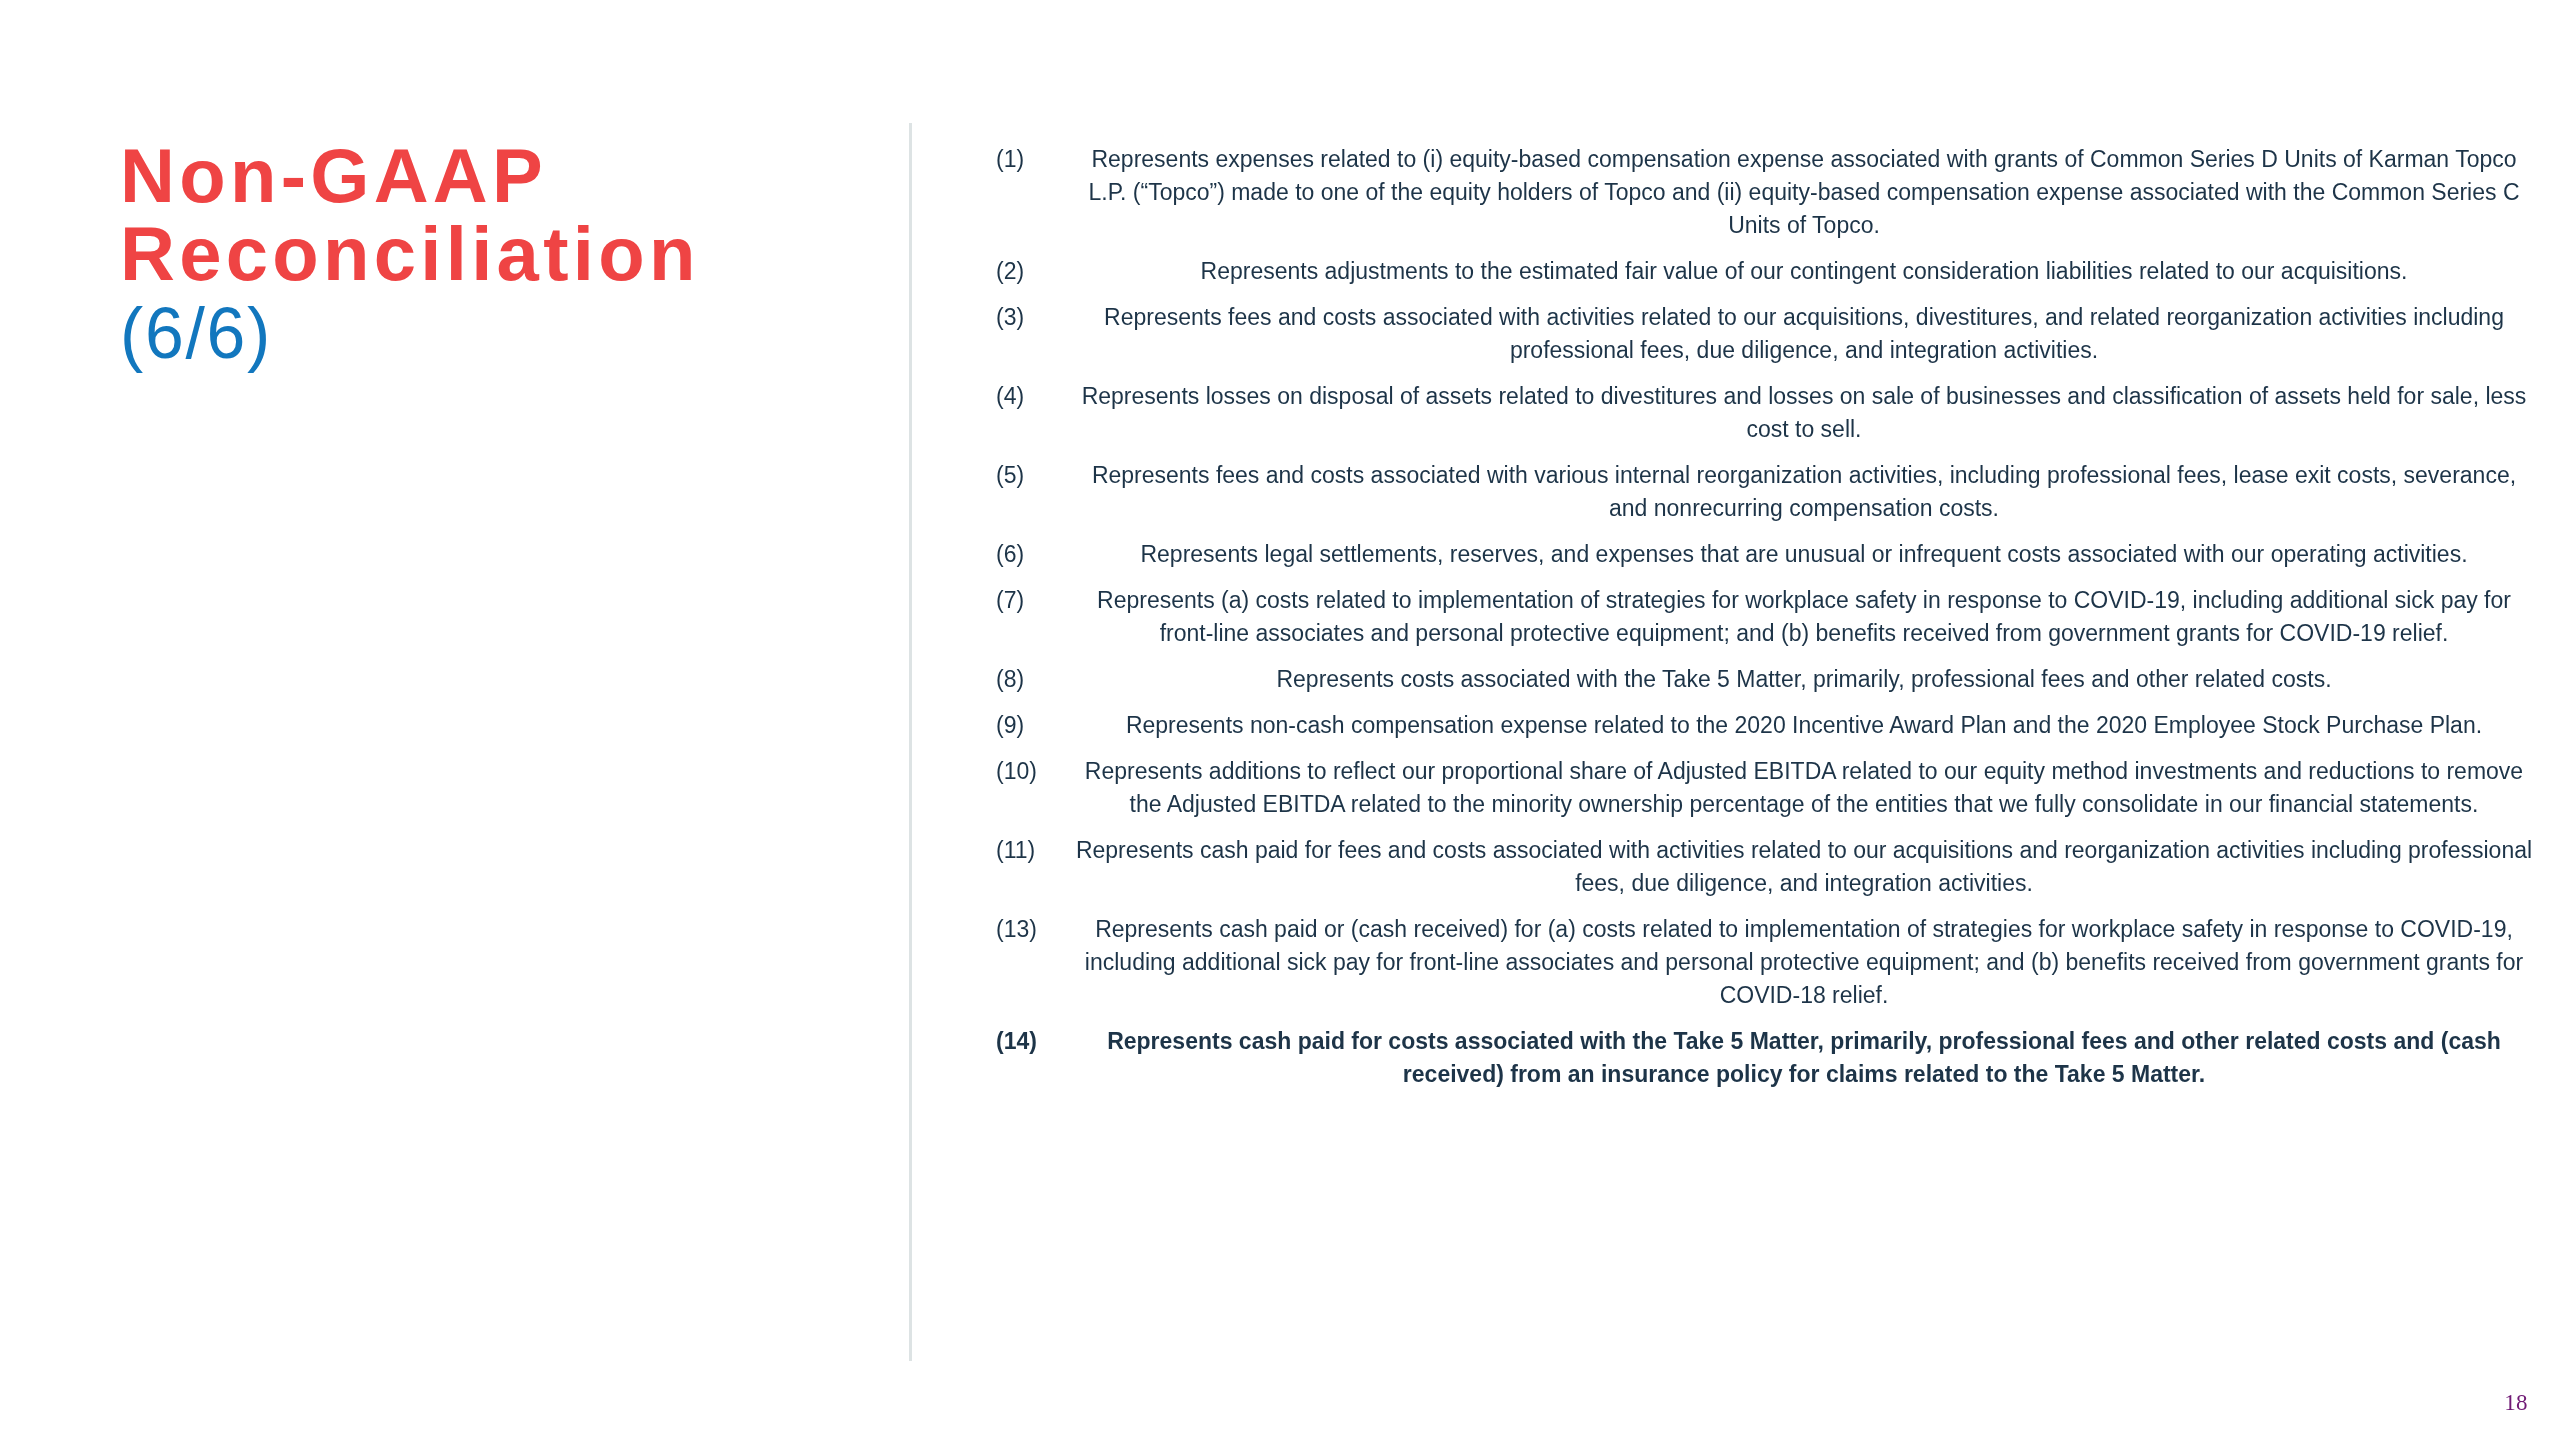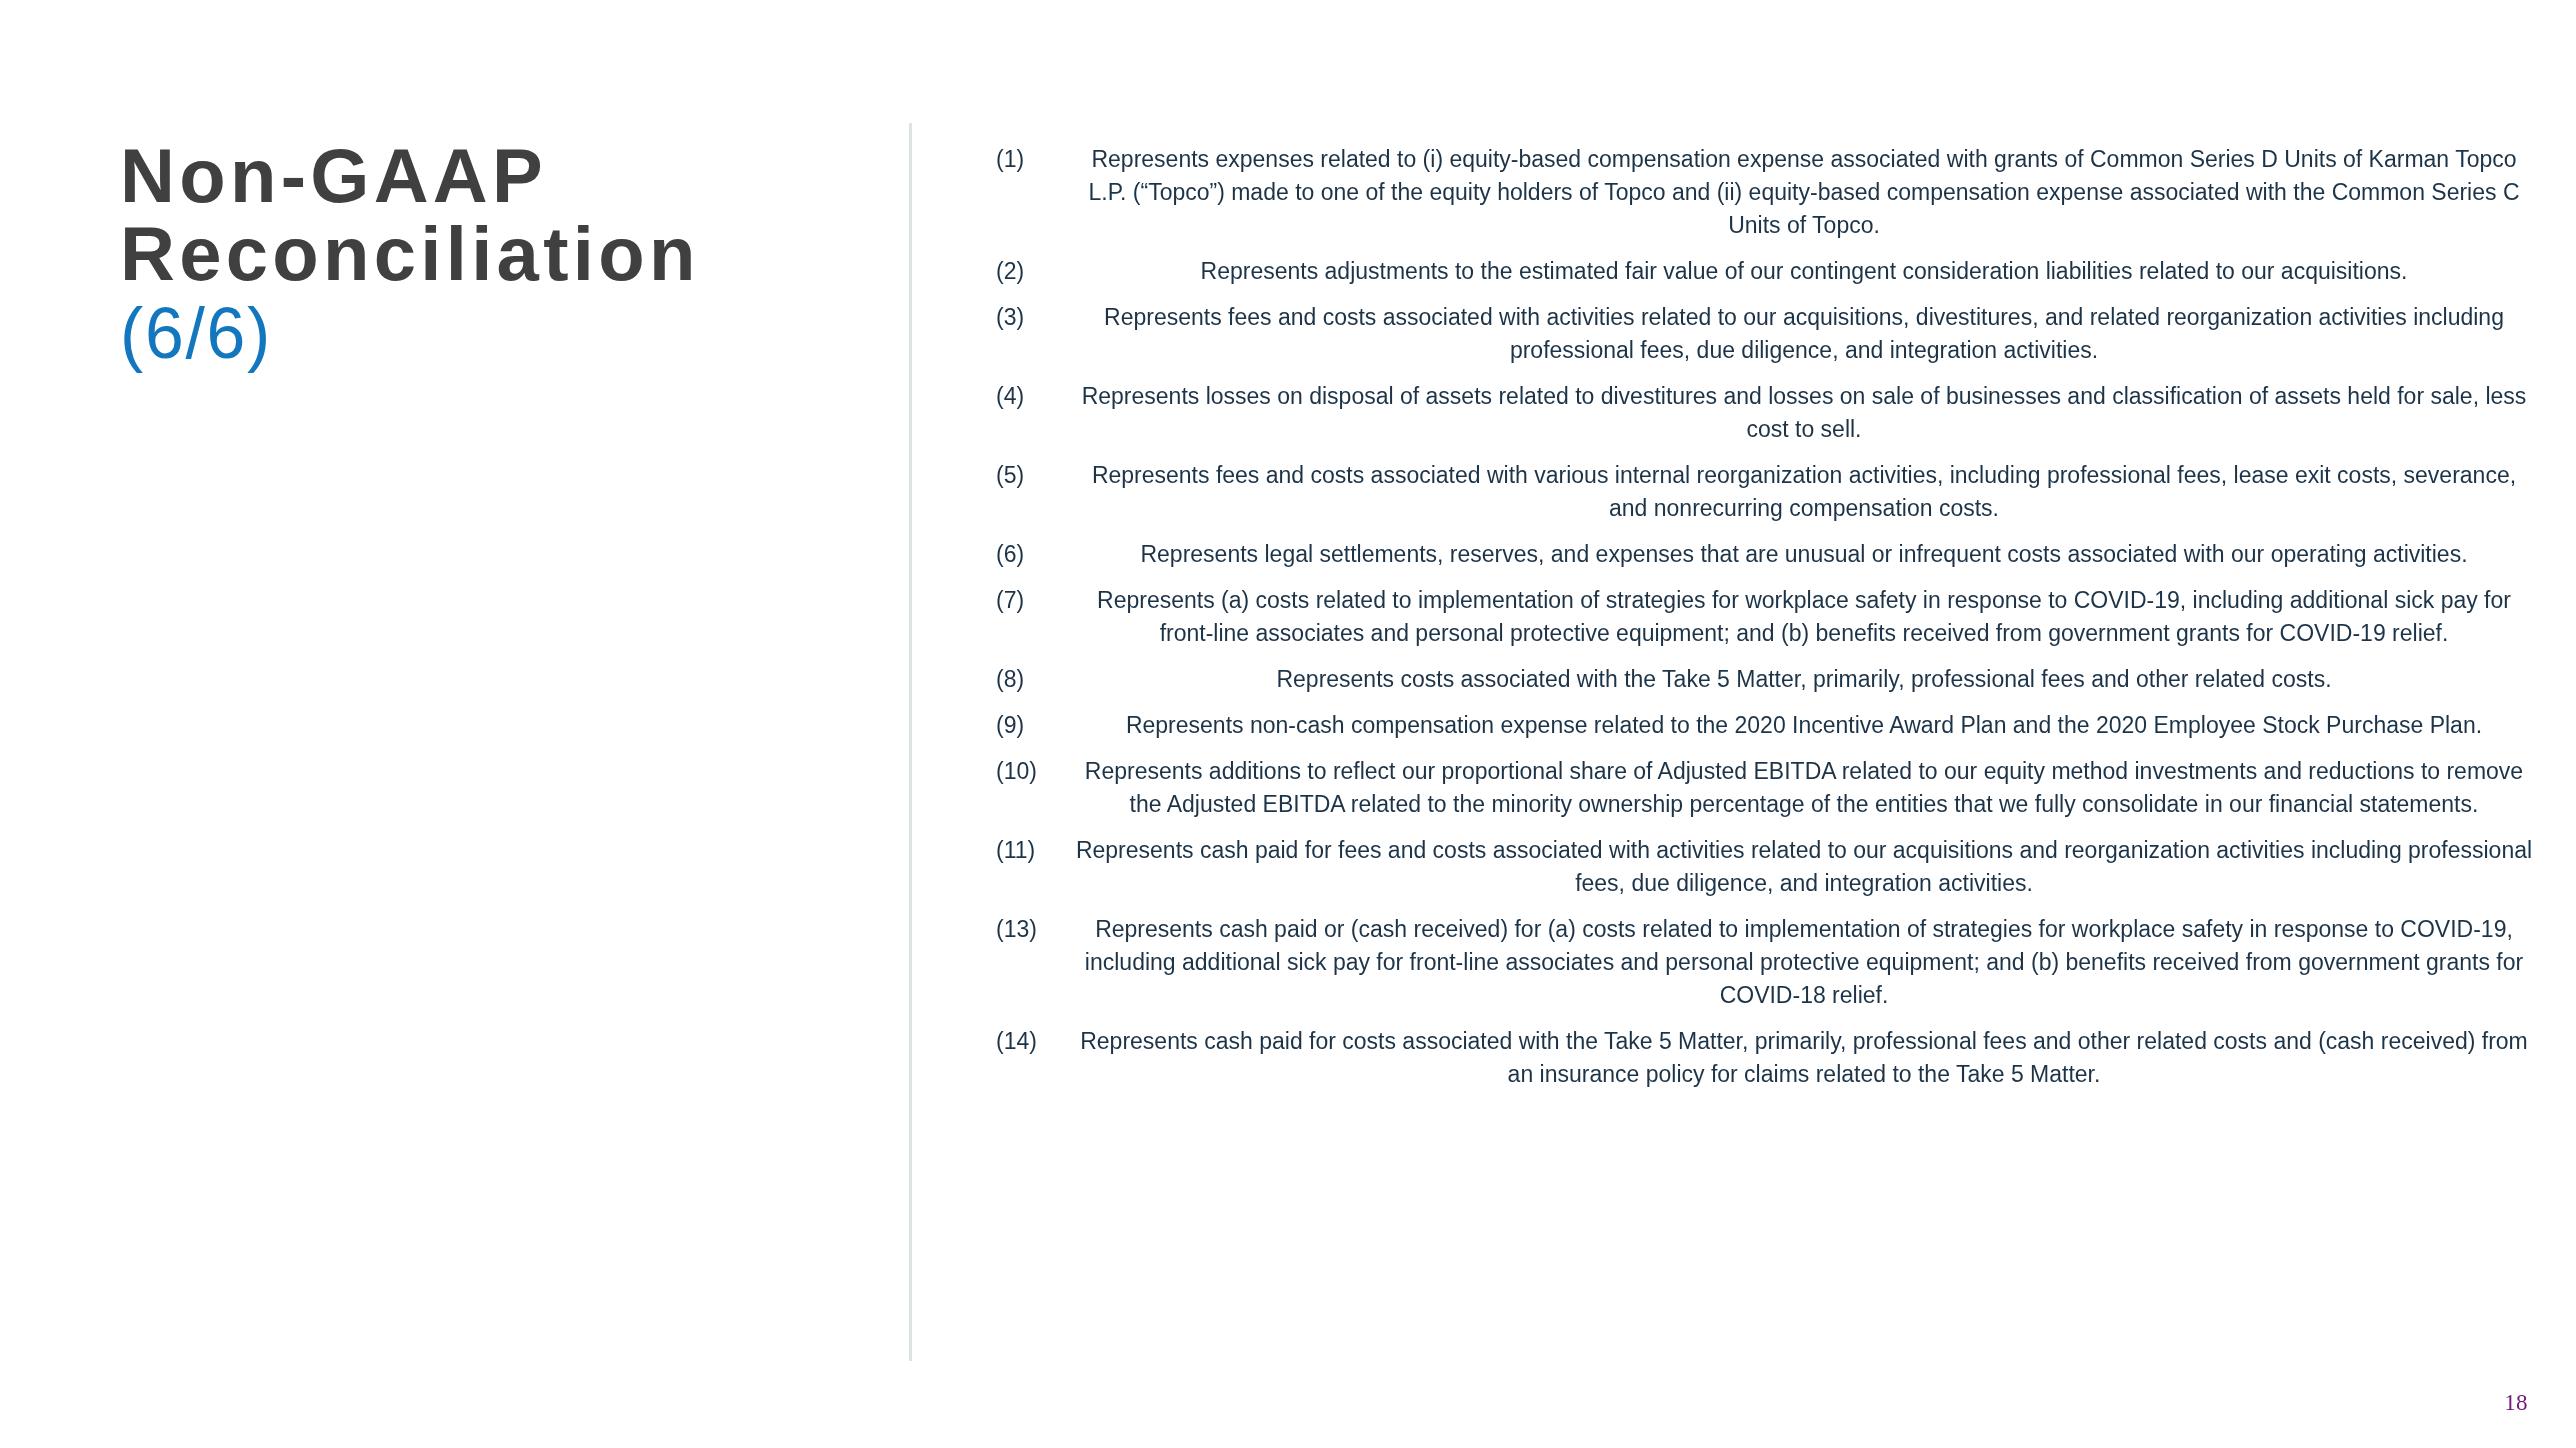--- a/index.html
+++ b/index.html
@@ -26,21 +26,21 @@
     left: 120px;
     top: 137px;
     width: 738px;
   }
   .title-main {
     font-family: "Liberation Sans", "DejaVu Sans", sans-serif;
     font-weight: bold;
     font-size: 76px;
     line-height: 1.02;
     letter-spacing: 4.3px;
-    color: #404040;
+    color: #ef4444;
     margin: 0;
     white-space: pre-line;
   }
   .title-sub {
     font-family: "Liberation Sans", "DejaVu Sans", sans-serif;
     font-weight: 300;
     font-size: 72px;
     line-height: 1.08;
     letter-spacing: 1.7px;
     color: #1277BE;
@@ -66,20 +66,21 @@
     top: 143px;
     width: 1537px;
   }
   .note-row {
     display: flex;
     align-items: flex-start;
     margin-bottom: 13px;
   }
   .note-row:last-child {
     margin-bottom: 8px;
+    font-weight: bold;
   }
   .note-num {
     flex: 0 0 79px;
     text-align: left;
     font-size: 23px;
     line-height: 33px;
     color: #1D3448;
     font-family: "Liberation Sans", "DejaVu Sans", sans-serif;
     white-space: nowrap;
   }

